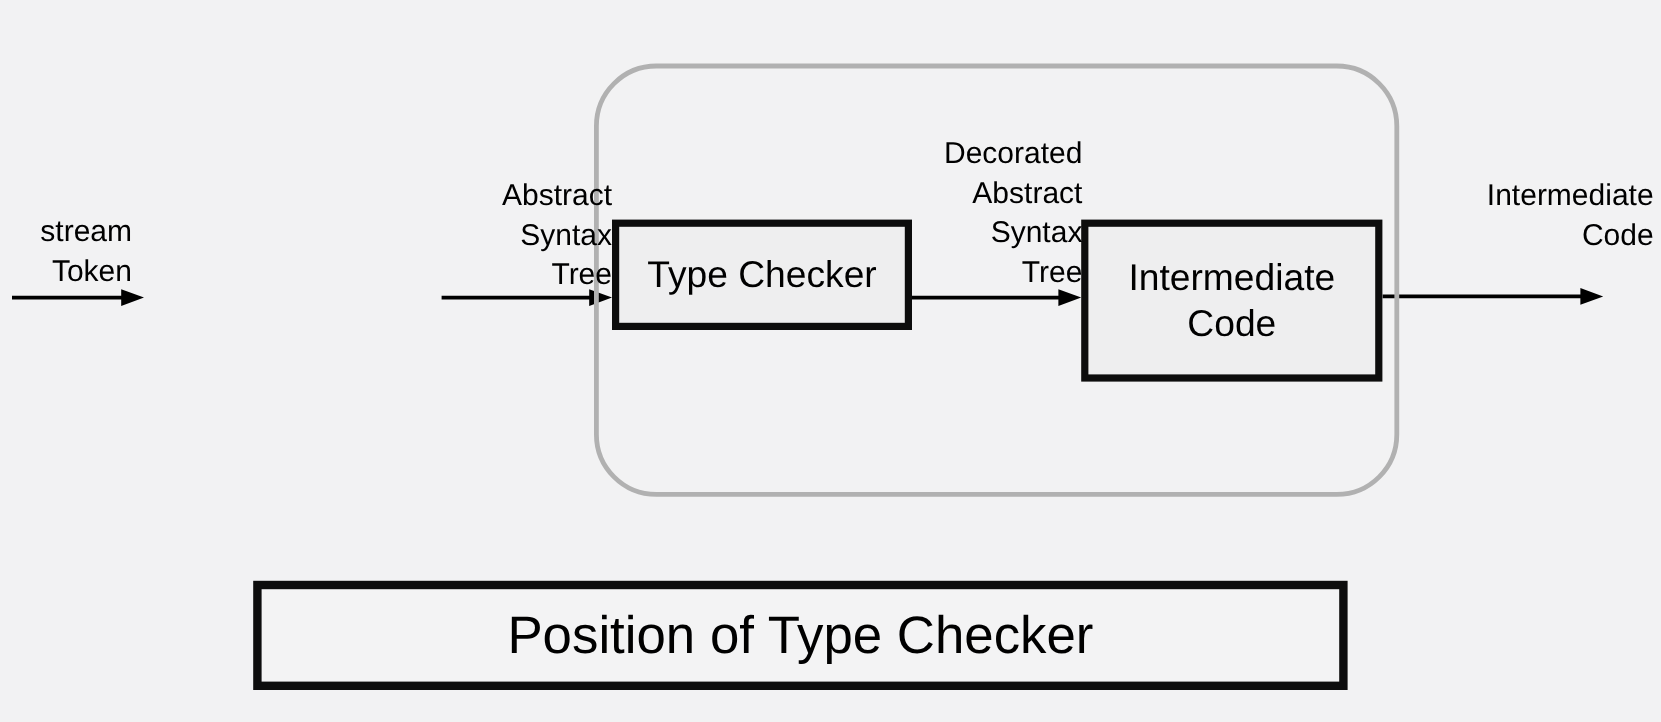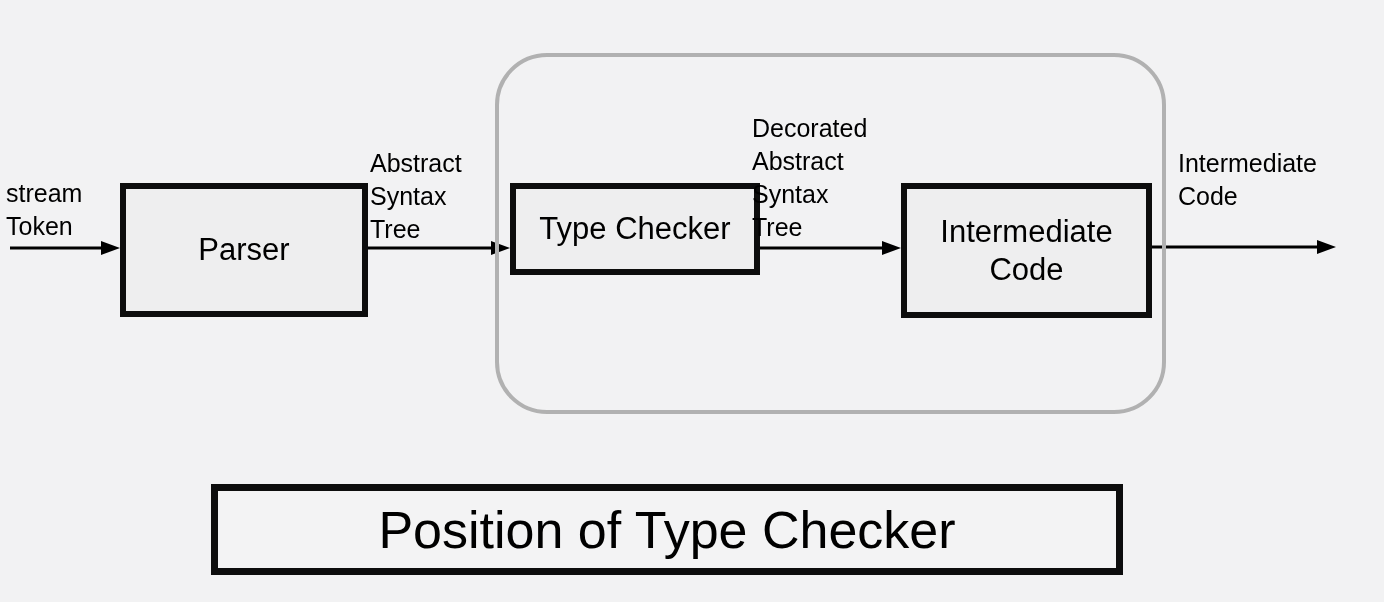--- a/index.html
+++ b/index.html
@@ -49,40 +49,40 @@
     text-align: center;
     font-size: 31px;
     line-height: 38px;
     color: var(--text);
   }
   .node-parser   { left: 120px; top: 183px; width: 248px; height: 134px; }
   .node-checker  { left: 510px; top: 183px; width: 250px; height: 92px; }
   .node-icg      { left: 901px; top: 183px; width: 251px; height: 135px; }
   .edge-label {
     position: absolute;
-    text-align: left;
+    text-align: right;
     font-size: 25px;
     line-height: 33px;
     color: var(--text);
   }
   .label-token   { left: 6px;    top: 177px; width: 104px; }
   .label-ast     { left: 370px;  top: 147px; width: 140px; }
   .label-dast    { left: 752px;  top: 112px; width: 150px; }
   .label-icr     { left: 1178px; top: 147px; width: 200px; }
   .caption-box {
     position: absolute;
     left: 211px; top: 484px;
     width: 912px; height: 91px;
     background: #f3f3f4;
     border: 7px solid var(--box-border);
     display: flex;
     align-items: center;
     justify-content: center;
     text-align: center;
-    font-size: 52px;
+    font-size: 44px;
     color: var(--text);
   }
 </style>
 </head>
 <body>
 
 <div class="canvas">
 
   <svg class="arrows" viewBox="0 0 1384 602" xmlns="http://www.w3.org/2000/svg">
     <g>
@@ -98,23 +98,20 @@
       <polygon points="901,248 882,241 882,255" fill="#000"></polygon>
     </g>
     <g>
       <line x1="1152" y1="247" x2="1320" y2="247" stroke="#000" stroke-width="3"></line>
       <polygon points="1336,247 1317,240 1317,254" fill="#000"></polygon>
     </g>
   </svg>
 
   <div class="group"></div>
 
-  <div class="node node-parser">
-    <span>Parser</span>
-  </div>
 
   <div class="node node-checker">
     <span>Type Checker</span>
   </div>
 
   <div class="node node-icg">
     <span>Intermediate</span>
     <span>Code</span>
   </div>
 

